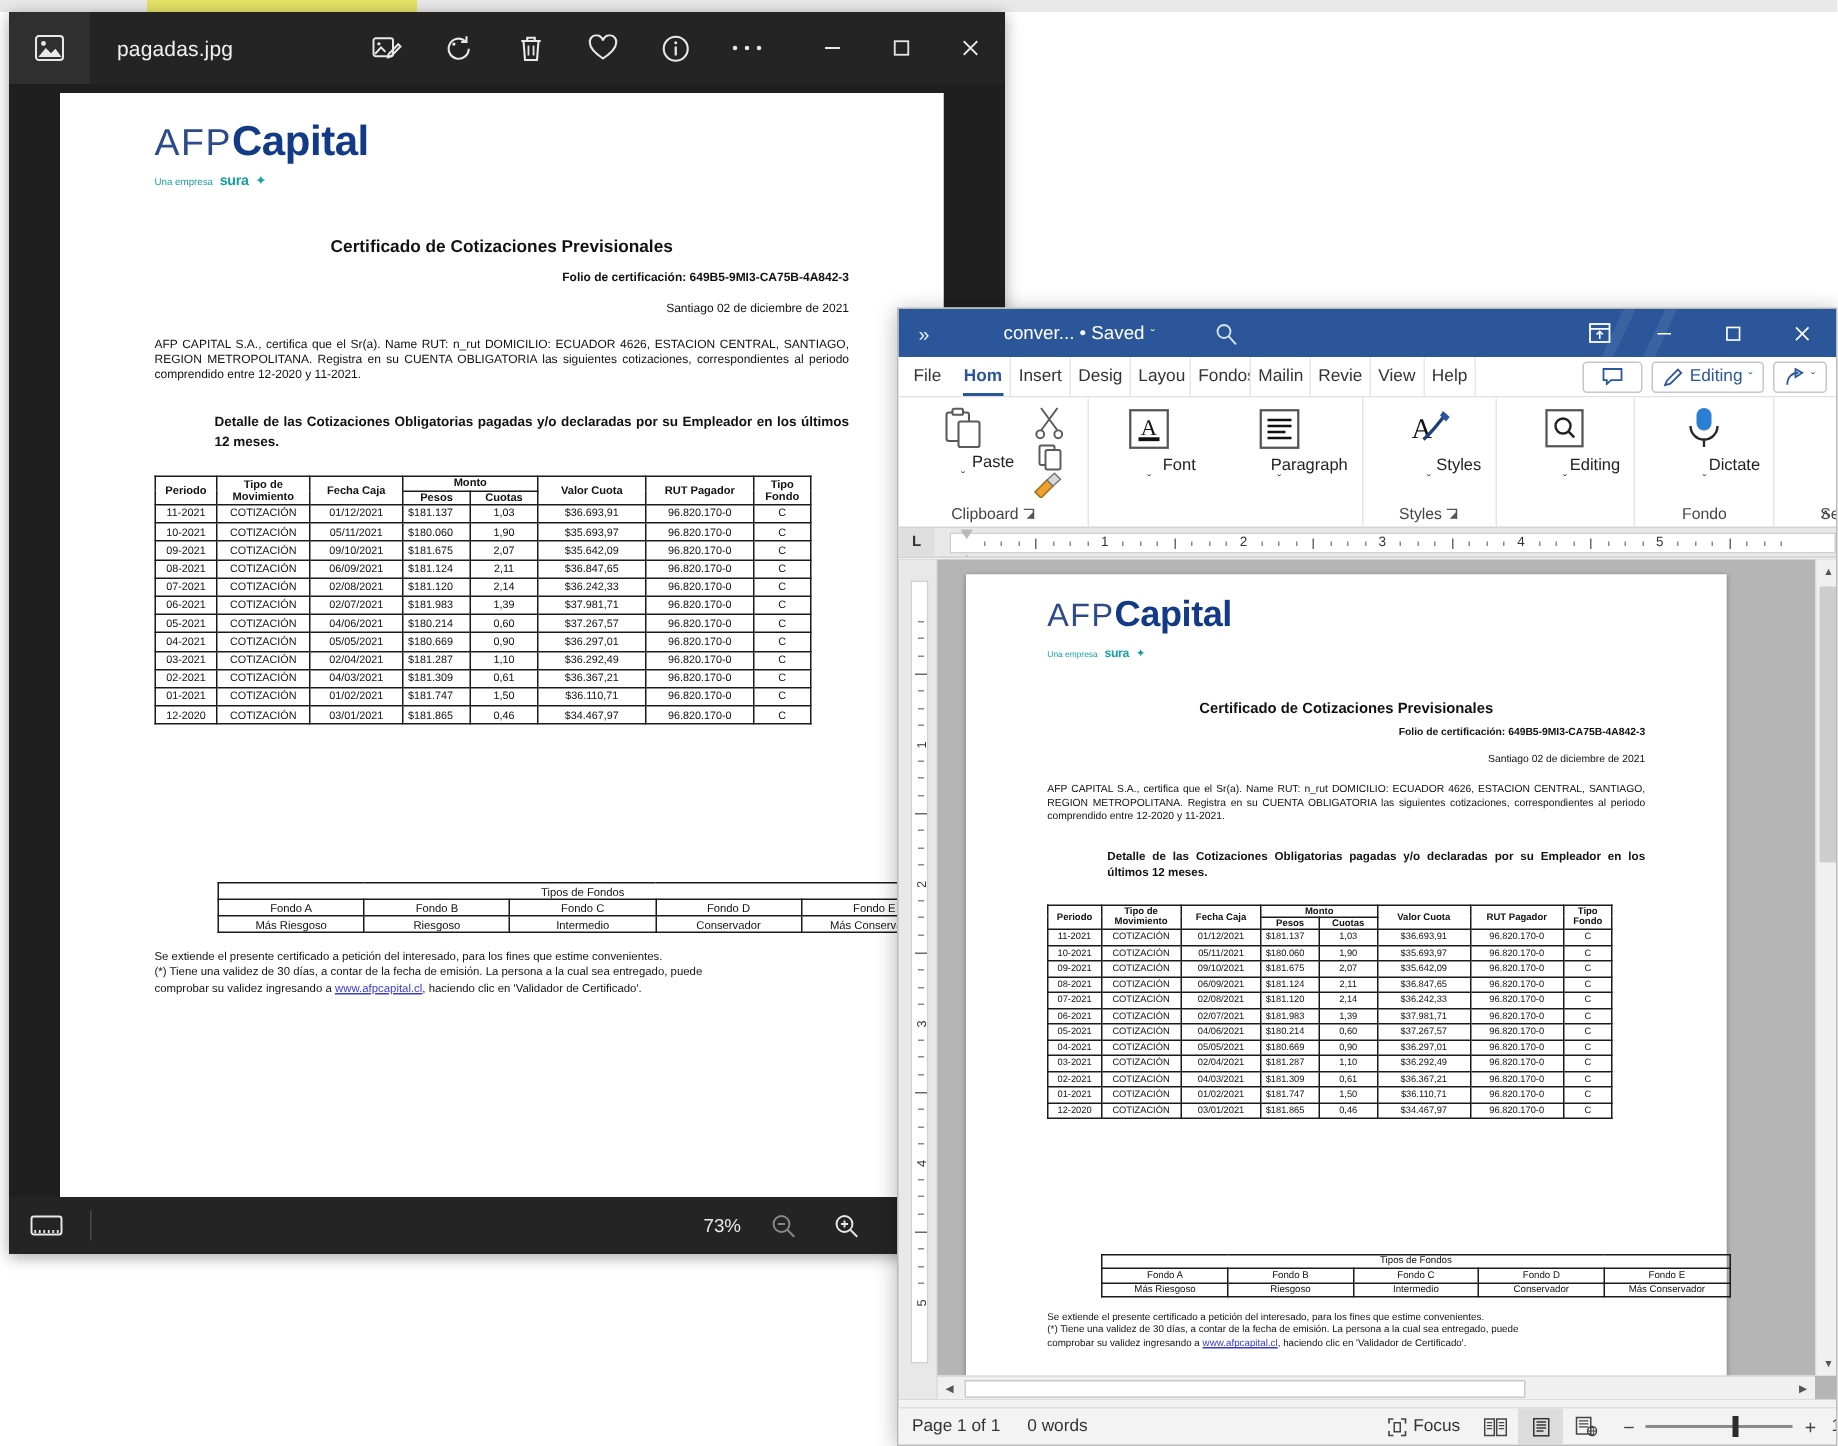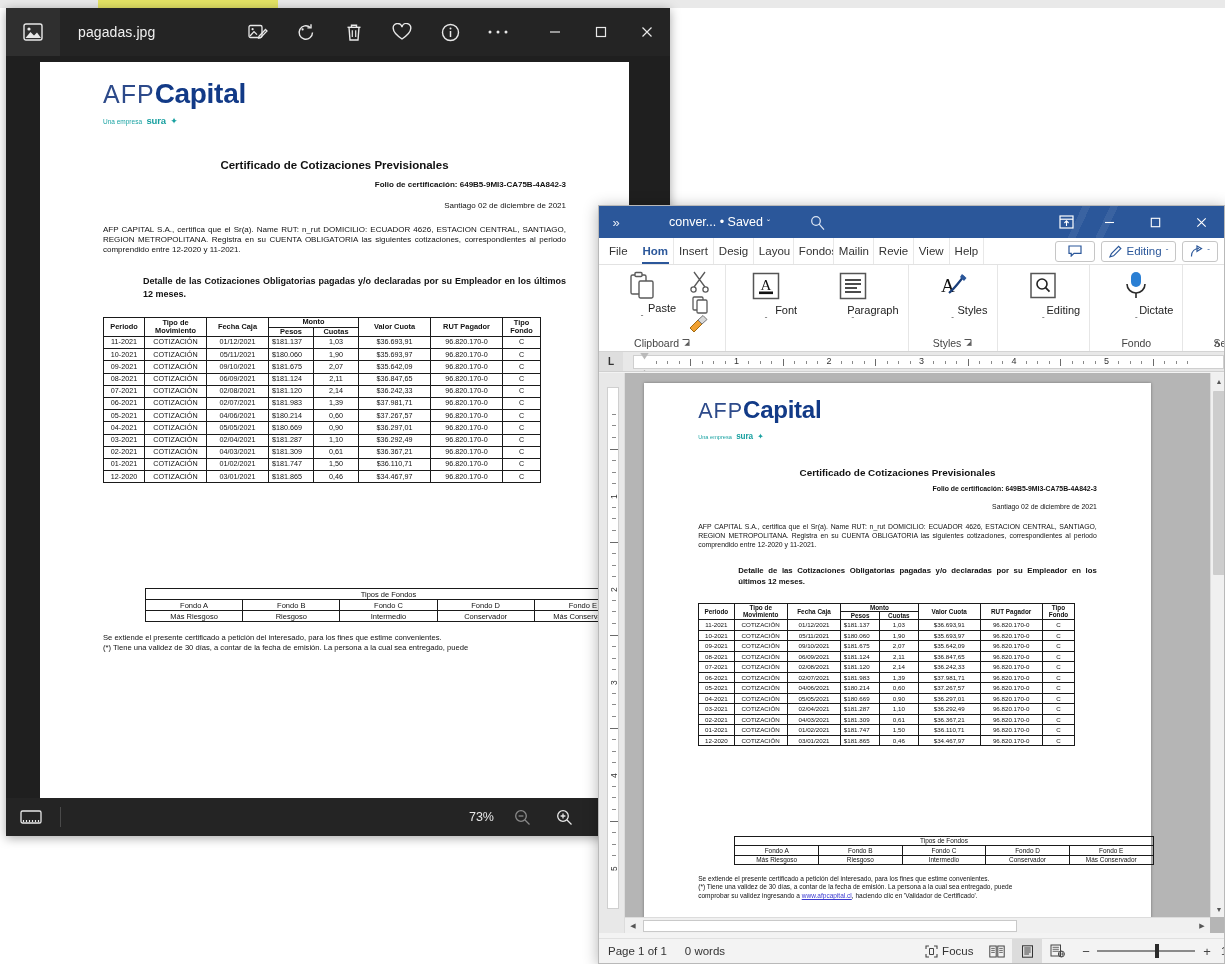--- a/index.html
+++ b/index.html
@@ -572,20 +572,21 @@
                   <td style="height:11.00px">Riesgoso</td>
                   <td style="height:11.00px">Intermedio</td>
                   <td style="height:11.00px">Conservador</td>
                   <td style="height:11.00px">Más Conservador</td>
                 </tr>
               </tbody>
             </table>
             <div class="doc-foot" style="left:63.00px;top:571.00px;width:463.00px;font-size:7.60px">
           <div>Se extiende el presente certificado a petición del interesado, para los fines que estime convenientes.</div>
           <div>(*) Tiene una validez de 30 días, a contar de la fecha de emisión. La persona a la cual sea entregado, puede</div>
+          <div><span>comprobar su validez ingresando a </span><span class="doc-link">www.afpcapital.cl</span><span>, haciendo clic en 'Validador de Certificado'.</span></div>
         </div>
           </div>
       </div>
     </div>
 
     <div class="ph-bottombar">
       <div class="ph-bb-left">
         <div class="ph-filmstrip">
           <svg width="22" height="16" viewBox="0 0 22 16">
             <rect x="1" y="2" width="20" height="12" rx="1.6" fill="none" stroke="#e8e8e8" stroke-width="1.3"></rect>

